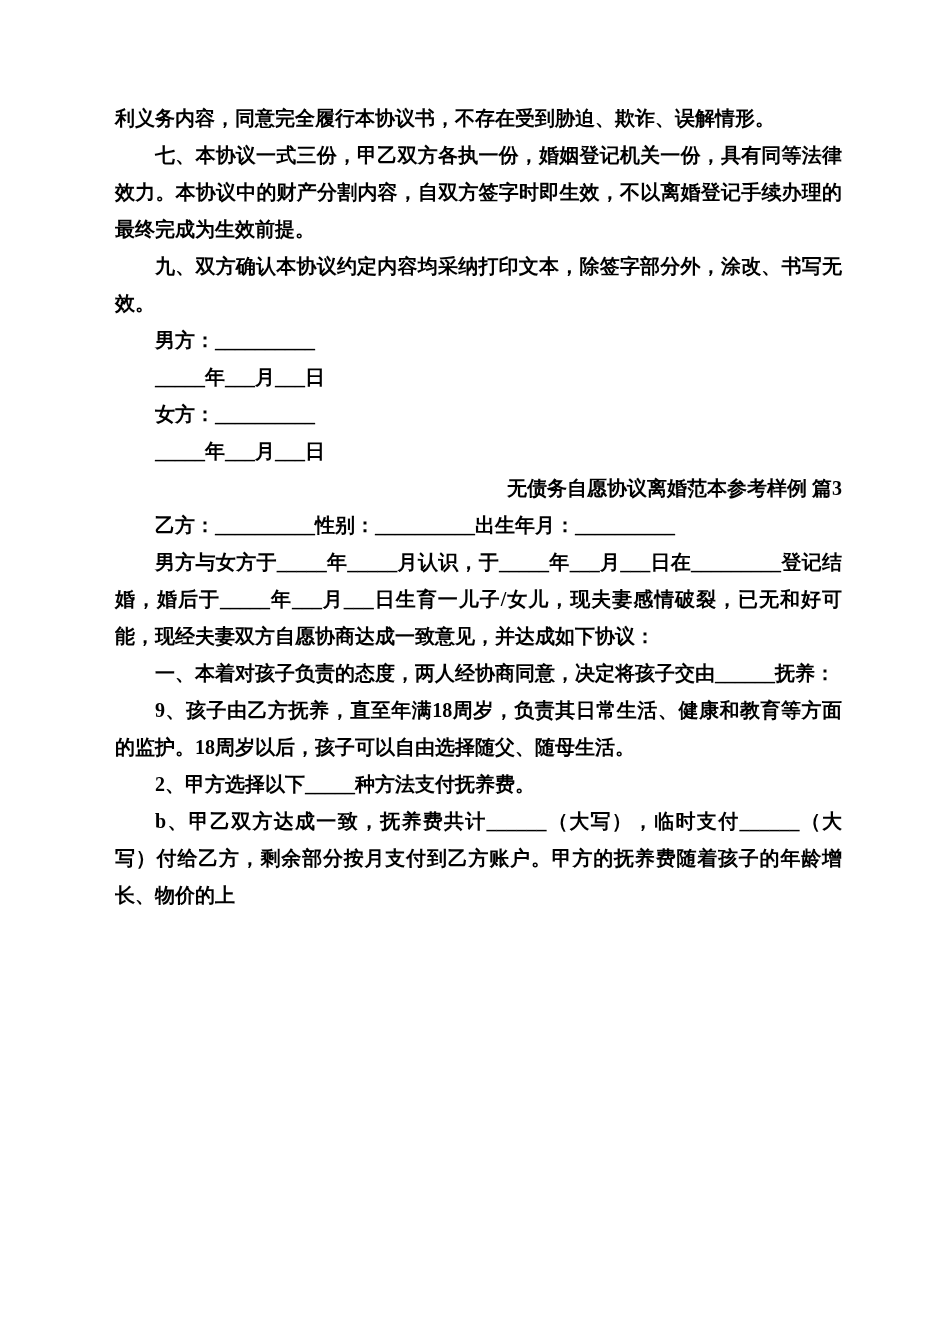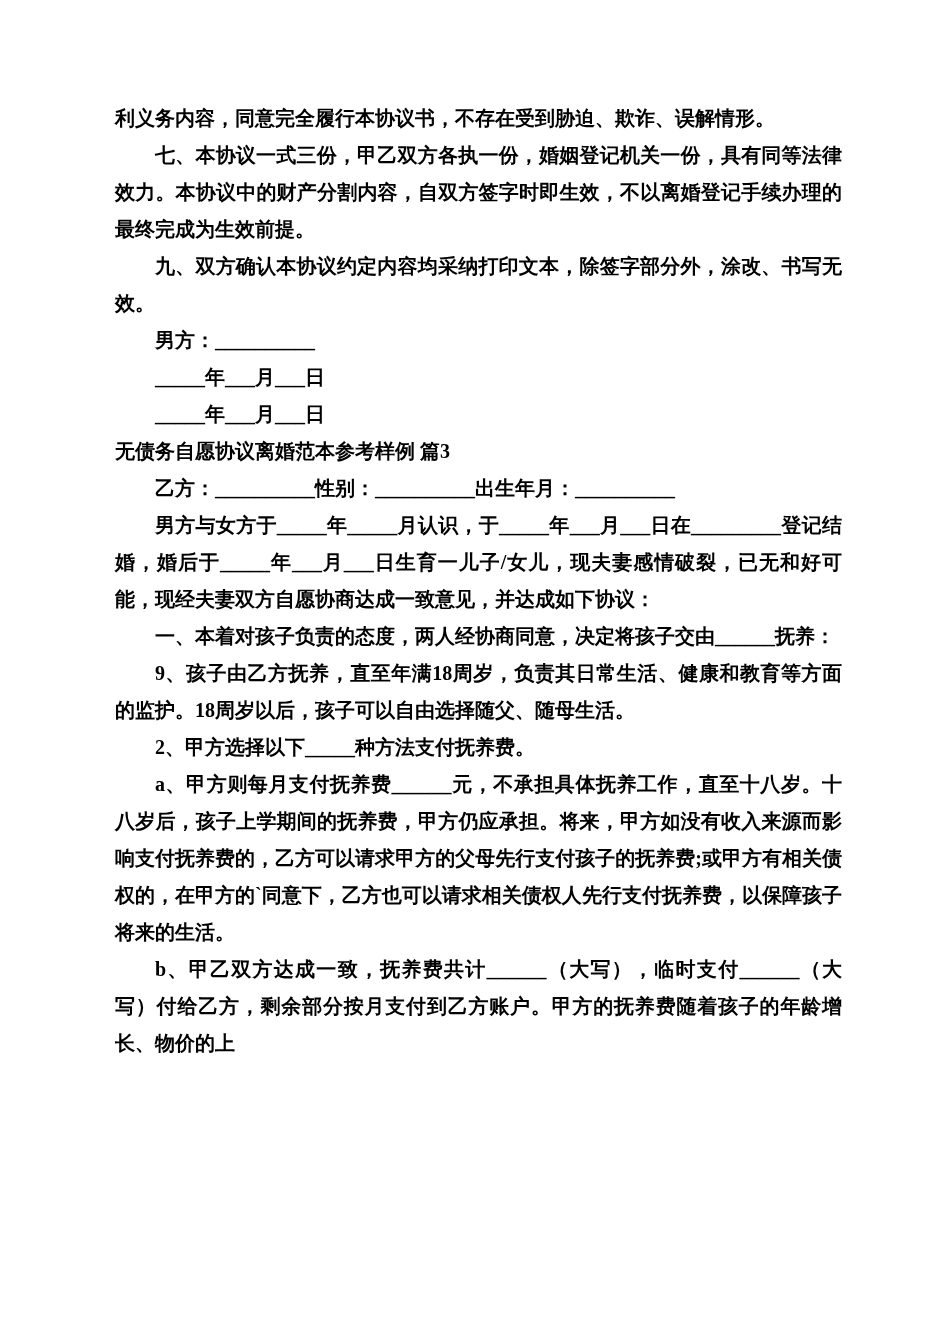--- a/index.html
+++ b/index.html
@@ -28,36 +28,36 @@
     margin: 0;
     padding: 0;
     text-align: justify;
     word-break: break-all;
   }
   p.para.indent {
     text-indent: 2em;
   }
   p.para.heading {
     font-weight: 700;
-    text-align: left;
+    text-align: right;
   }
 </style>
 </head>
 <body>
 
 <div class="page">
   <div id="content">
       <p class="para">利义务内容，同意完全履行本协议书，不存在受到胁迫、欺诈、误解情形。</p>
       <p class="para indent">七、本协议一式三份，甲乙双方各执一份，婚姻登记机关一份，具有同等法律效力。本协议中的财产分割内容，自双方签字时即生效，不以离婚登记手续办理的最终完成为生效前提。</p>
       <p class="para indent">九、双方确认本协议约定内容均采纳打印文本，除签字部分外，涂改、书写无效。</p>
       <p class="para indent">男方：__________</p>
       <p class="para indent">_____年___月___日</p>
+      <p class="para indent">女方：__________</p>
       <p class="para indent">_____年___月___日</p>
       <p class="para heading">无债务自愿协议离婚范本参考样例 篇3</p>
       <p class="para indent">乙方：__________性别：__________出生年月：__________</p>
       <p class="para indent">男方与女方于_____年_____月认识，于_____年___月___日在_________登记结婚，婚后于_____年___月___日生育一儿子/女儿，现夫妻感情破裂，已无和好可能，现经夫妻双方自愿协商达成一致意见，并达成如下协议：</p>
       <p class="para indent">一、本着对孩子负责的态度，两人经协商同意，决定将孩子交由______抚养：</p>
       <p class="para indent">9、孩子由乙方抚养，直至年满18周岁，负责其日常生活、健康和教育等方面的监护。18周岁以后，孩子可以自由选择随父、随母生活。</p>
       <p class="para indent">2、甲方选择以下_____种方法支付抚养费。</p>
-      <p class="para indent">a、甲方则每月支付抚养费______元，不承担具体抚养工作，直至十八岁。十八岁后，孩子上学期间的抚养费，甲方仍应承担。将来，甲方如没有收入来源而影响支付抚养费的，乙方可以请求甲方的父母先行支付孩子的抚养费;或甲方有相关债权的，在甲方的`同意下，乙方也可以请求相关债权人先行支付抚养费，以保障孩子将来的生活。</p>
       <p class="para indent">b、甲乙双方达成一致，抚养费共计______（大写），临时支付______（大写）付给乙方，剩余部分按月支付到乙方账户。甲方的抚养费随着孩子的年龄增长、物价的上</p>
     </div>
 </div>
 
 </body></html>

